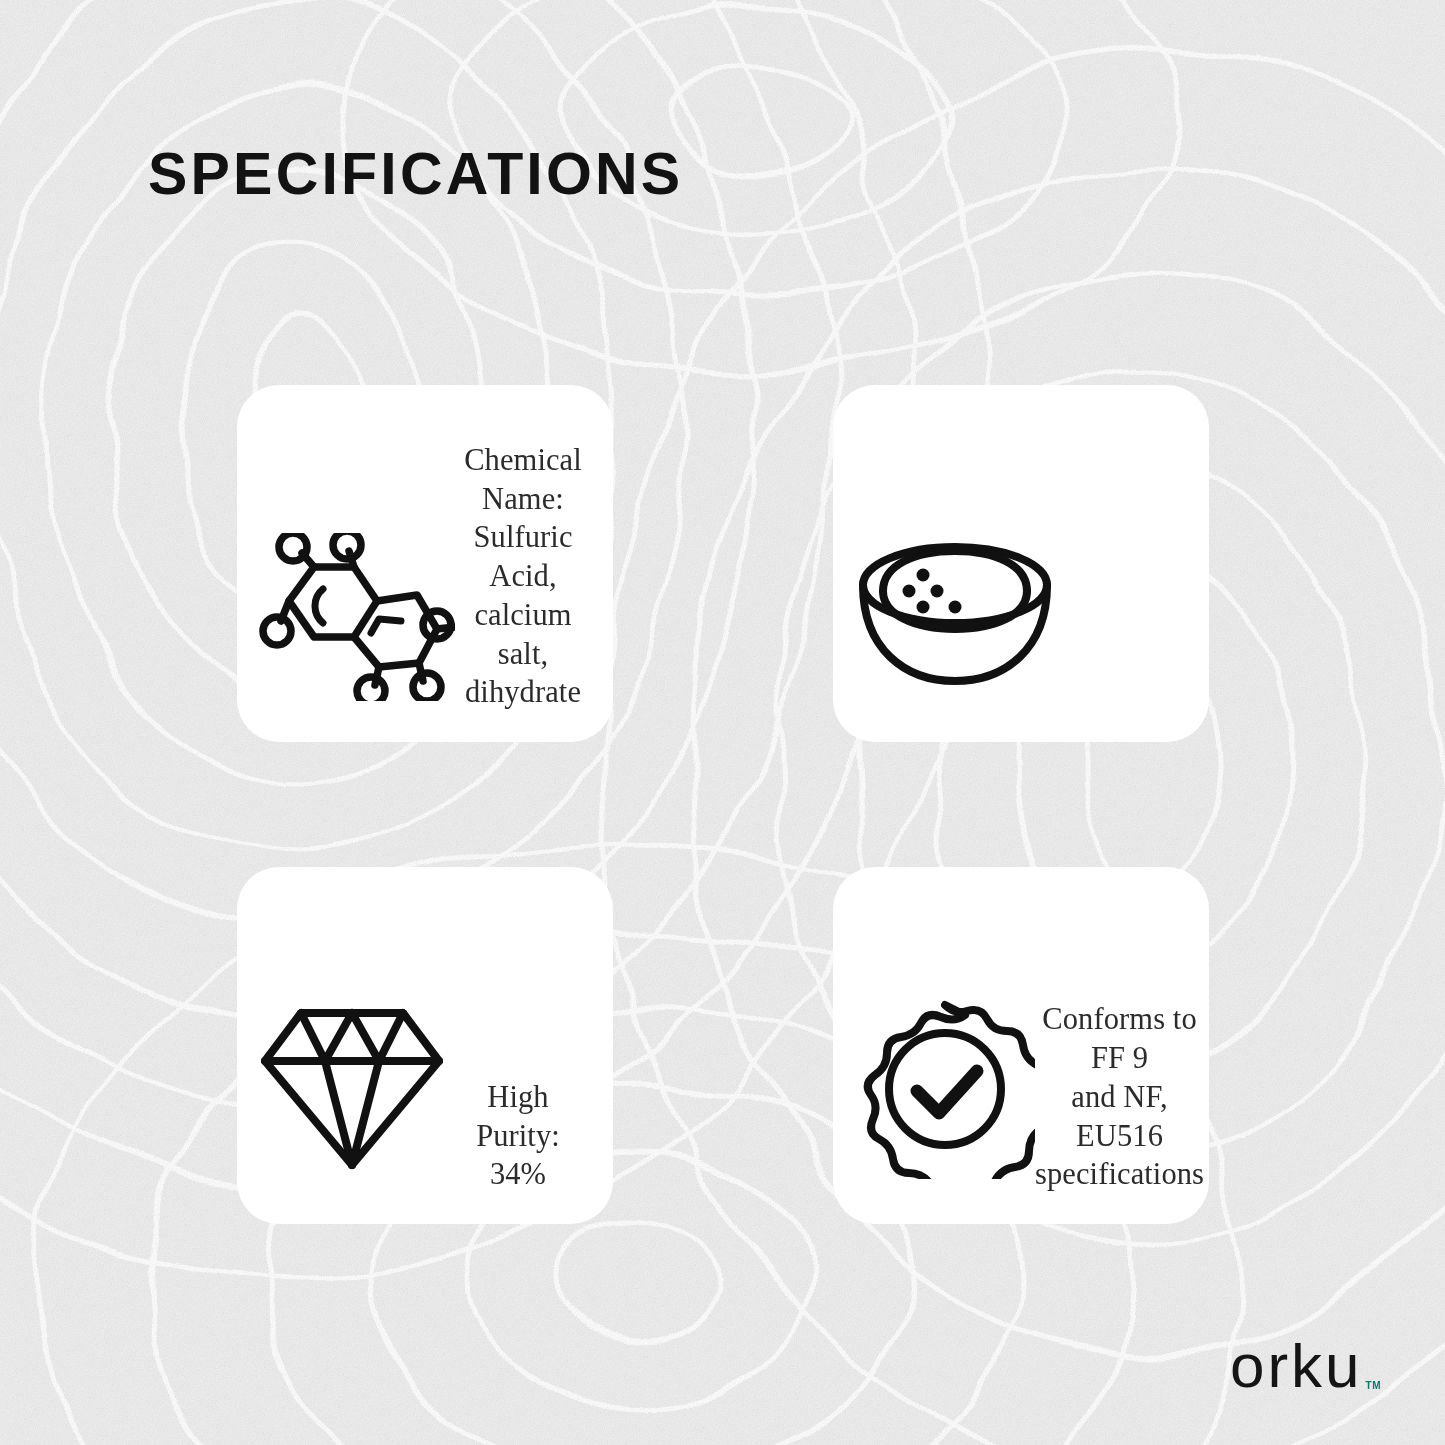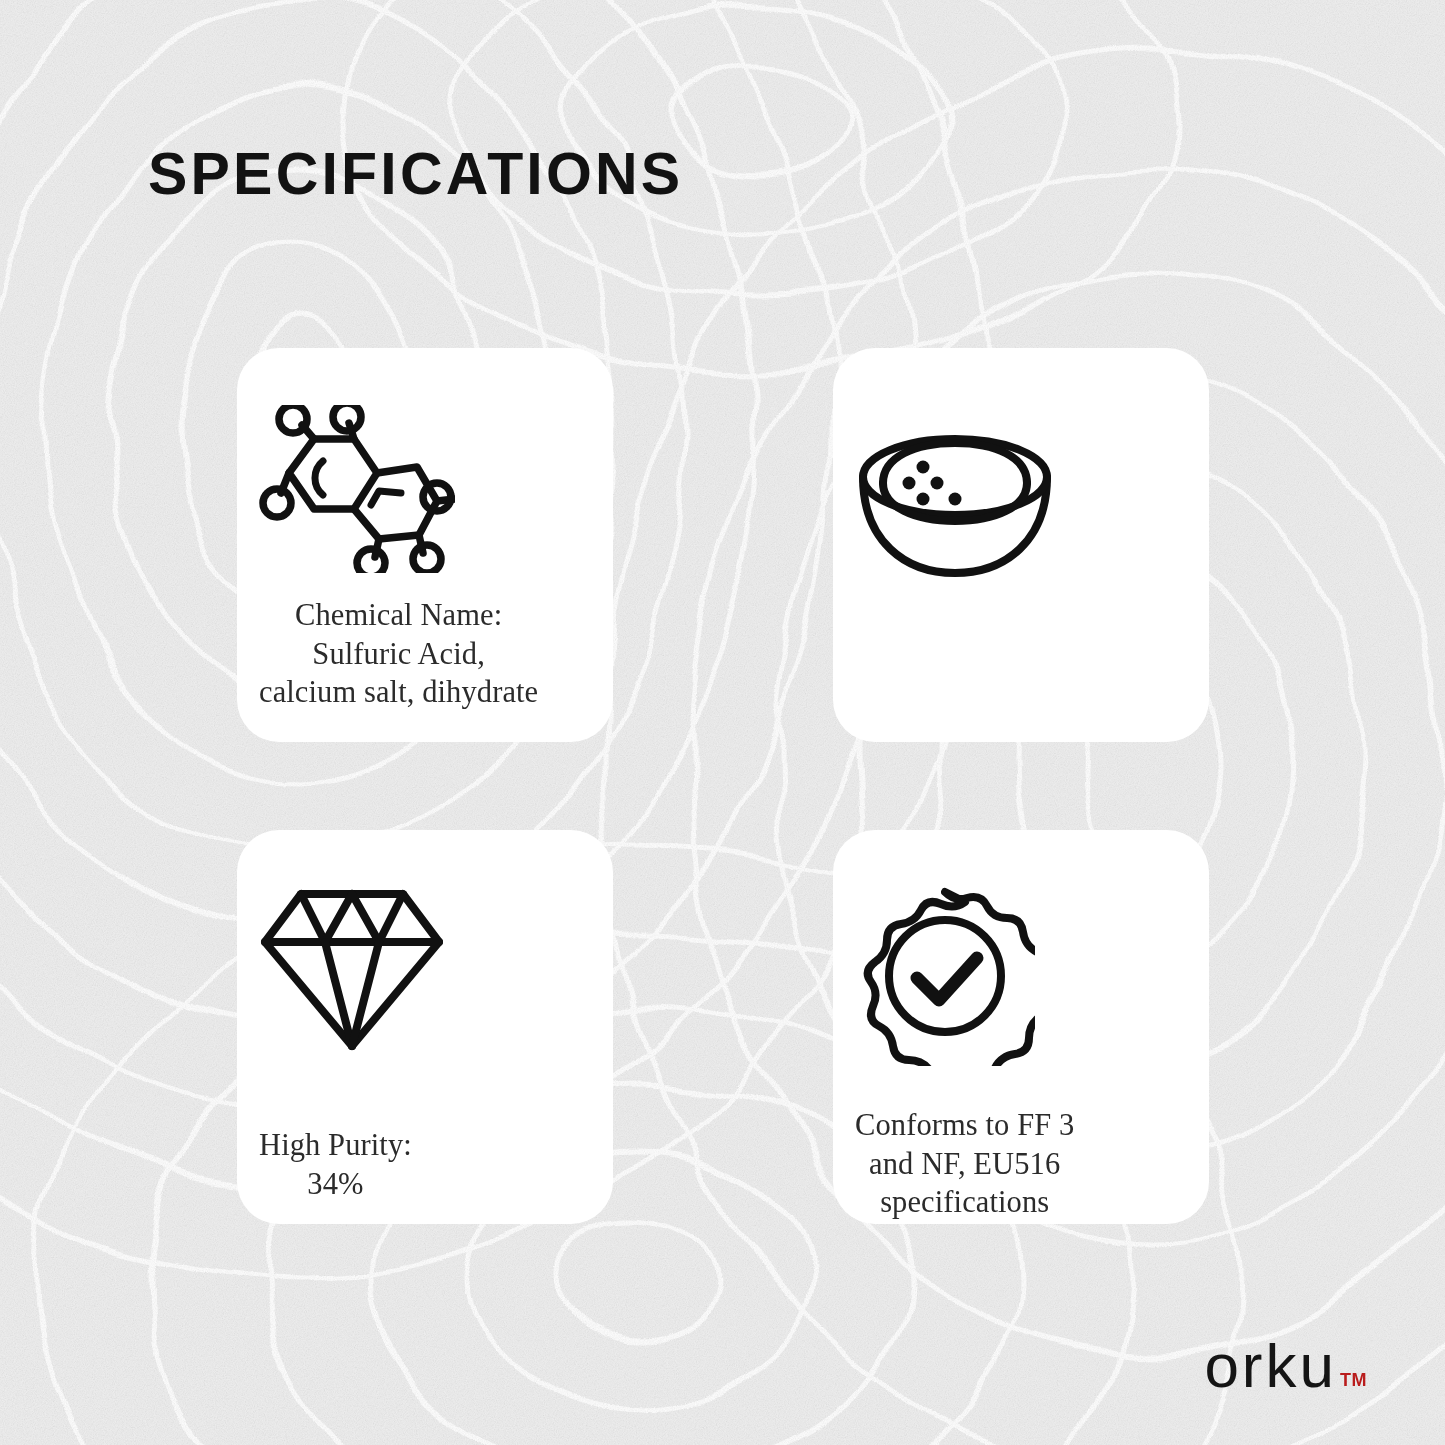--- a/index.html
+++ b/index.html
@@ -55,25 +55,25 @@
     grid-template-columns:376px 376px;
     grid-template-rows:394px 394px;
     column-gap:220px;
     row-gap:88px;
   }
 
   .card {
     background:#ffffff;
     border-radius:42px;
     display:flex;
-    flex-direction:column;
-    align-items:flex-start;
+    align-items:flex-end;
     justify-content:flex-start;
     padding:56px 22px 30px;
     position:relative;
+    margin-top:37px;
   }
 
   .card-icon {
     height:190px;
     display:flex;
     align-items:center;
     justify-content:center;
   }
   .card-icon svg { display:block; }
 
@@ -93,37 +93,37 @@
   .card.c2 .card-icon { height:200px; }
   .card.c2 .card-text { margin-top:46px; }
   .card.c3 .card-icon { height:210px; }
   .card.c3 .card-text { margin-top:72px; }
   .card.c4 .card-icon { height:210px; }
   .card.c4 .card-text { margin-top:40px; }
 
   
   #logo {
     position:absolute;
-    right:78px; bottom:48px;
+    right:64px; bottom:48px;
     display:flex;
     align-items:flex-end;
   }
   #logo-word {
     font-family:"Liberation Sans", sans-serif;
     font-weight:300;
     font-size:62px;
     letter-spacing:3px;
     color:#151515;
     line-height:1;
   }
   #logo-tm {
     font-family:"Liberation Sans", sans-serif;
-    font-size:18px;
+    font-size:10px;
     font-weight:bold;
-    color:#b91c1c;
+    color:#0f766e;
     margin-left:3px;
     margin-bottom:6px;
     letter-spacing:.5px;
   }
 </style>
 </head>
 <body>
 
 <div id="bg-layer"></div>
 
@@ -271,21 +271,21 @@
             q-14 2 -20 14 q-6 12 -20 6 q-13 -6 -24 2 q-11 8 -20 -4
             q-8 -12 -22 -12 q-14 0 -16 -14 q-2 -14 -14 -20 q-12 -6 -6 -20
             q6 -13 -2 -24 q-8 -11 4 -20 q12 -8 12 -22 q0 -14 14 -16
             q14 -2 20 -14 q6 -12 20 -6 q13 6 24 -2 Z"></path>
 
           <circle cx="90" cy="90" r="56"></circle>
 
           <path d="M62 92 L84 114 L122 72" stroke-width="13"></path>
         </svg>
       </div>
-      <div class="card-text">Conforms to FF 3
+      <div class="card-text">Conforms to FF 9
 and NF, EU516
 specifications</div>
     </div>
 
   </div>
 
   <div id="logo">
     <span id="logo-word">orku</span>
     <span id="logo-tm">TM</span>
   </div>

